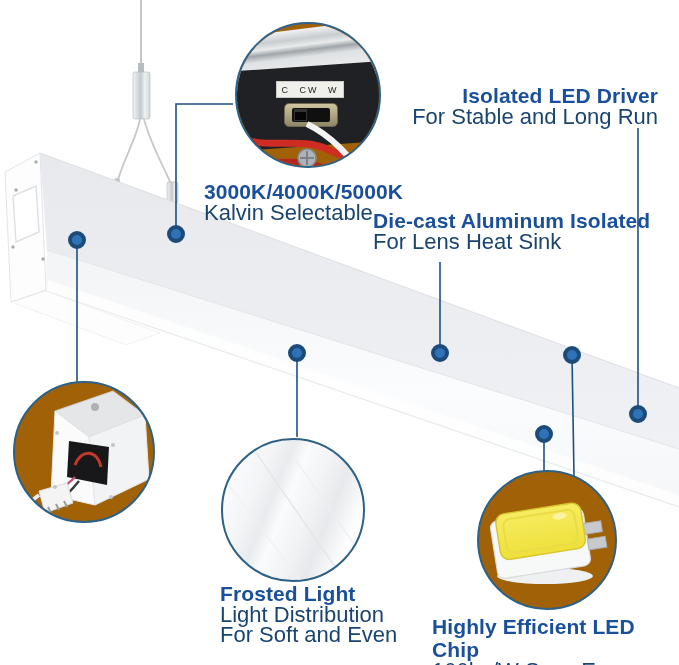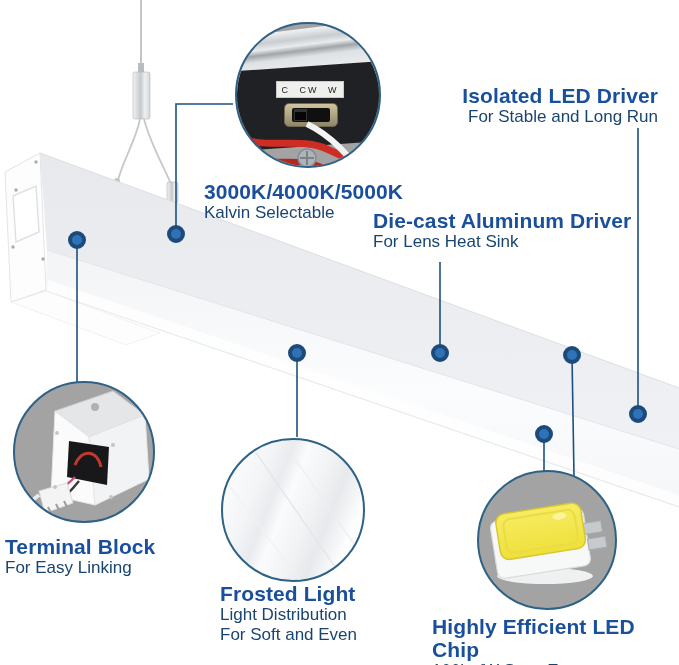--- a/index.html
+++ b/index.html
@@ -4,31 +4,31 @@
 <style>
   html,body{margin:0;padding:0;background:#ffffff;}
   #stage{position:relative;width:679px;height:665px;background:#ffffff;overflow:hidden;
          font-family:"Liberation Sans",sans-serif;}
   svg{display:block;}
   .layer{position:absolute;left:0;top:0;}
 
   
   .callout{position:absolute;}
   .callout .t{font-weight:700;font-size:21px;line-height:23px;color:#1a4f9c;letter-spacing:.1px;}
-  .callout .s{font-weight:400;font-size:17px;line-height:20px;color:#1a4470;}
+  .callout .s{font-weight:400;font-size:22px;line-height:20px;color:#1a4470;}
   #co-driver{right:21px;top:84px;text-align:right;}
   #co-kelvin{left:204px;top:180px;width:196px;text-align:left;}
   #co-housing{left:373px;top:209px;}
   #co-terminal{left:5px;top:535px;}
   #co-lens{left:220px;top:582px;}
   #co-chip{left:432px;top:615px;}
 
   
   .bubble{position:absolute;border:2px solid #2d6186;border-radius:50%;
-          background:#a3a3a3;overflow:hidden;box-sizing:border-box;}
+          background:#a16207;overflow:hidden;box-sizing:border-box;}
   #bub-switch{left:235px;top:22px;width:146px;height:146px;}
   #bub-terminal{left:13px;top:381px;width:142px;height:142px;}
   #bub-lens{left:221px;top:438px;width:144px;height:144px;
     background:linear-gradient(112deg,#ffffff 0%,#f4f5f7 26%,#e9ebee 37%,#fafbfc 45%,
                #f2f3f5 58%,#e7e9ec 70%,#fdfdfe 84%,#ffffff 100%);}
   #bub-chip{left:477px;top:470px;width:140px;height:140px;}
 
   
   .sw-bars{position:absolute;left:-14px;top:4px;width:174px;height:54px;transform:rotate(-7deg);
     background:linear-gradient(180deg,#f1f2f3 0%,#c9cdd0 18%,#e9ebec 30%,#9fa5a9 40%,
@@ -185,28 +185,24 @@
     <div class="t">Isolated LED Driver</div>
     <div class="s">For Stable and Long Run</div>
   </div>
 
   <div class="callout" id="co-kelvin">
     <div class="t">3000K/4000K/5000K</div>
     <div class="s">Kalvin Selectable</div>
   </div>
 
   <div class="callout" id="co-housing">
-    <div class="t">Die-cast Aluminum Driver</div>
+    <div class="t">Die-cast Aluminum Isolated</div>
     <div class="s">For Lens Heat Sink</div>
   </div>
 
-  <div class="callout" id="co-terminal">
-    <div class="t">Terminal Block</div>
-    <div class="s">For Easy Linking</div>
-  </div>
 
   <div class="callout" id="co-lens">
     <div class="t">Frosted Light</div>
     <div class="s">Light Distribution</div>
     <div class="s">For Soft and Even</div>
   </div>
 
   <div class="callout" id="co-chip">
     <div class="t">Highly Efficient LED Chip</div>
     <div class="s">100lm/W Save Energy</div>

